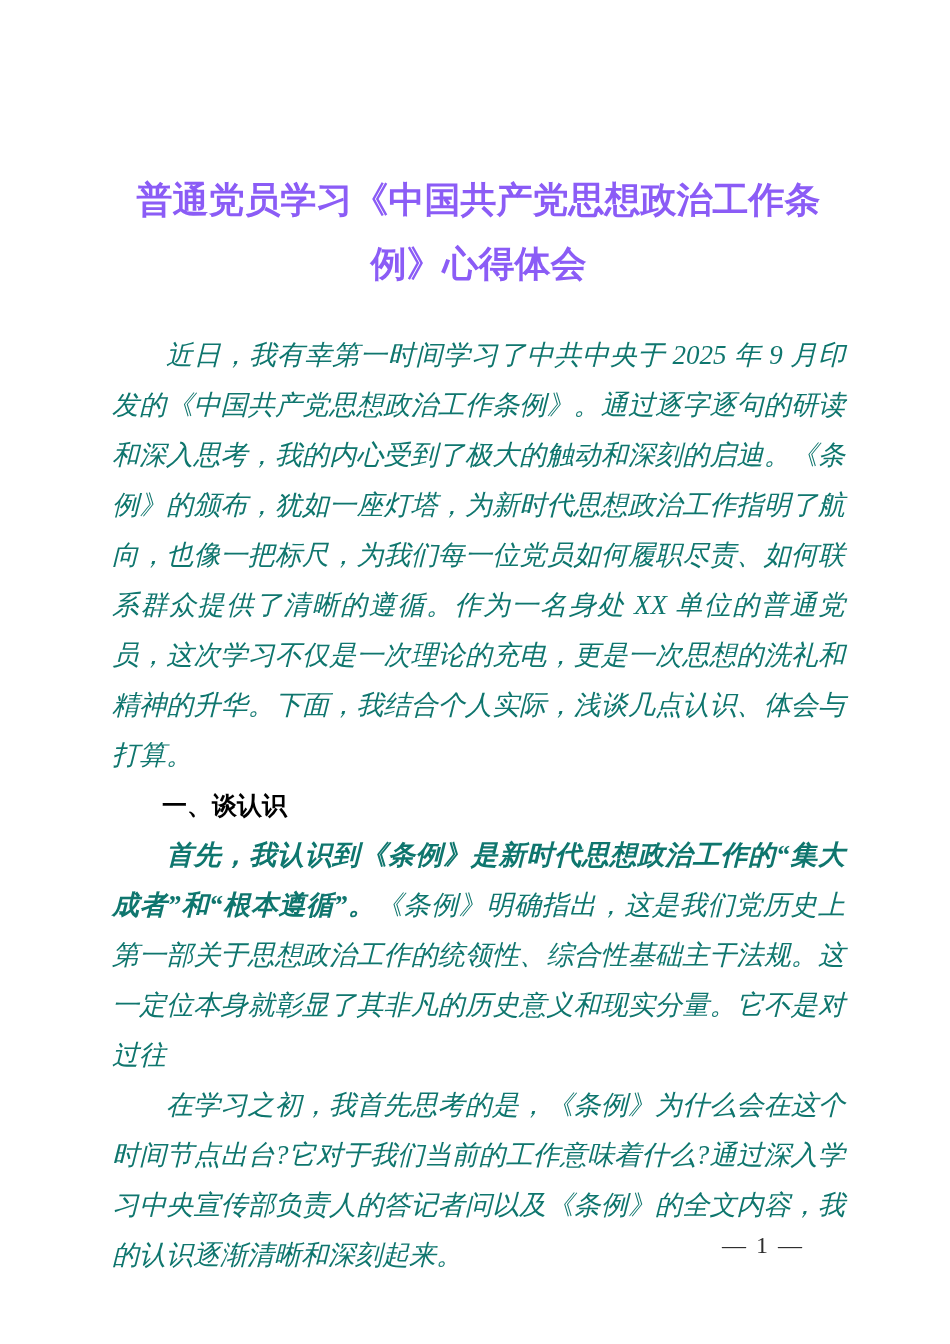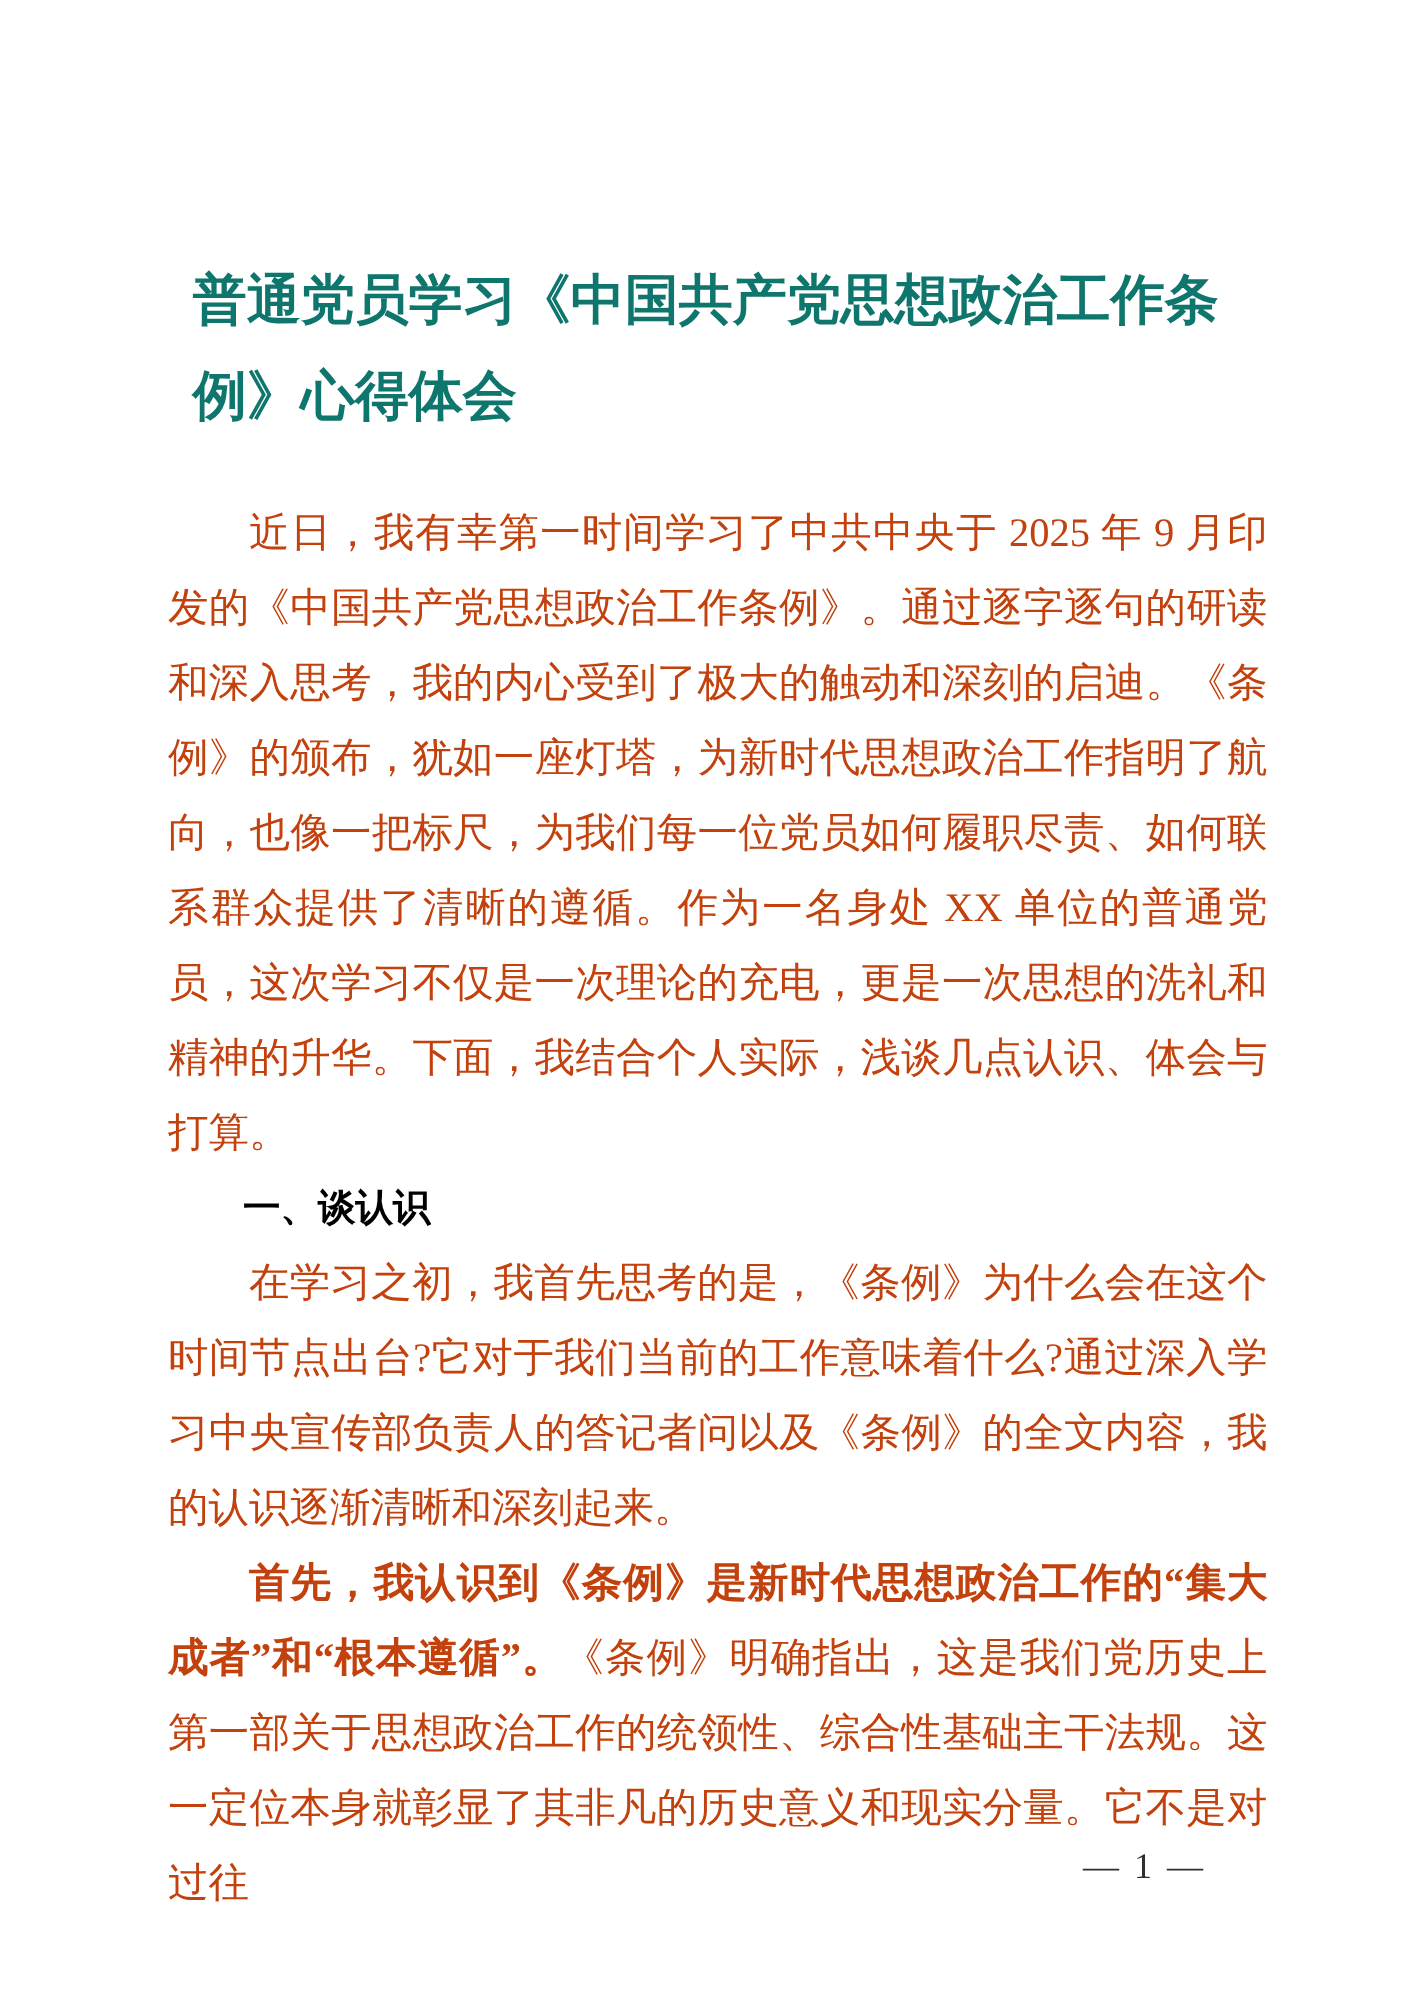--- a/index.html
+++ b/index.html
@@ -22,34 +22,35 @@
     height: 1344px;
     box-sizing: border-box;
     padding: 168px 105px 0 112px;
     background: #ffffff;
   }
   .doc-title {
     font-family: "Liberation Sans", sans-serif;
     font-weight: bold;
     font-size: 36px;
     line-height: 64px;
-    text-align: left;
+    text-align: center;
     max-width: 700px;
     margin: 0 auto 34px auto;
-    color: #0f766e;
+    color: #8b5cf6;
   }
   .body-para {
     font-size: 27px;
     line-height: 50px;
     margin: 0;
     text-align: justify;
     text-justify: inter-ideograph;
     text-indent: 2em;
-    color: #c2410c;
+    color: #0f766e;
     word-break: break-all;
+    font-style: italic;
   }
   .section-heading {
     font-family: "Liberation Sans", sans-serif;
     font-weight: bold;
     font-size: 25px;
     line-height: 50px;
     margin: 0;
     text-indent: 2em;
     color: #000000;
   }
@@ -73,19 +74,19 @@
 <body>
 
 <div class="page">
 
   <h1 class="doc-title">普通党员学习《中国共产党思想政治工作条例》心得体会</h1>
 
   <p class="body-para">近日，我有幸第一时间学习了中共中央于 2025 年 9 月印发的《中国共产党思想政治工作条例》。通过逐字逐句的研读和深入思考，我的内心受到了极大的触动和深刻的启迪。《条例》的颁布，犹如一座灯塔，为新时代思想政治工作指明了航向，也像一把标尺，为我们每一位党员如何履职尽责、如何联系群众提供了清晰的遵循。作为一名身处 XX 单位的普通党员，这次学习不仅是一次理论的充电，更是一次思想的洗礼和精神的升华。下面，我结合个人实际，浅谈几点认识、体会与打算。</p>
 
   <h2 class="section-heading">一、谈认识</h2>
 
+  <p class="body-para"><span class="lead-bold">首先，我认识到《条例》是新时代思想政治工作的“集大成者”和“根本遵循”。</span><span>《条例》明确指出，这是我们党历史上第一部关于思想政治工作的统领性、综合性基础主干法规。这一定位本身就彰显了其非凡的历史意义和现实分量。它不是对过往</span></p>
+
   <p class="body-para">在学习之初，我首先思考的是，《条例》为什么会在这个时间节点出台?它对于我们当前的工作意味着什么?通过深入学习中央宣传部负责人的答记者问以及《条例》的全文内容，我的认识逐渐清晰和深刻起来。</p>
-
-  <p class="body-para"><span class="lead-bold">首先，我认识到《条例》是新时代思想政治工作的“集大成者”和“根本遵循”。</span><span>《条例》明确指出，这是我们党历史上第一部关于思想政治工作的统领性、综合性基础主干法规。这一定位本身就彰显了其非凡的历史意义和现实分量。它不是对过往</span></p>
 
   <div class="page-number">— 1 —</div>
 
 </div>
 
 </body></html>

